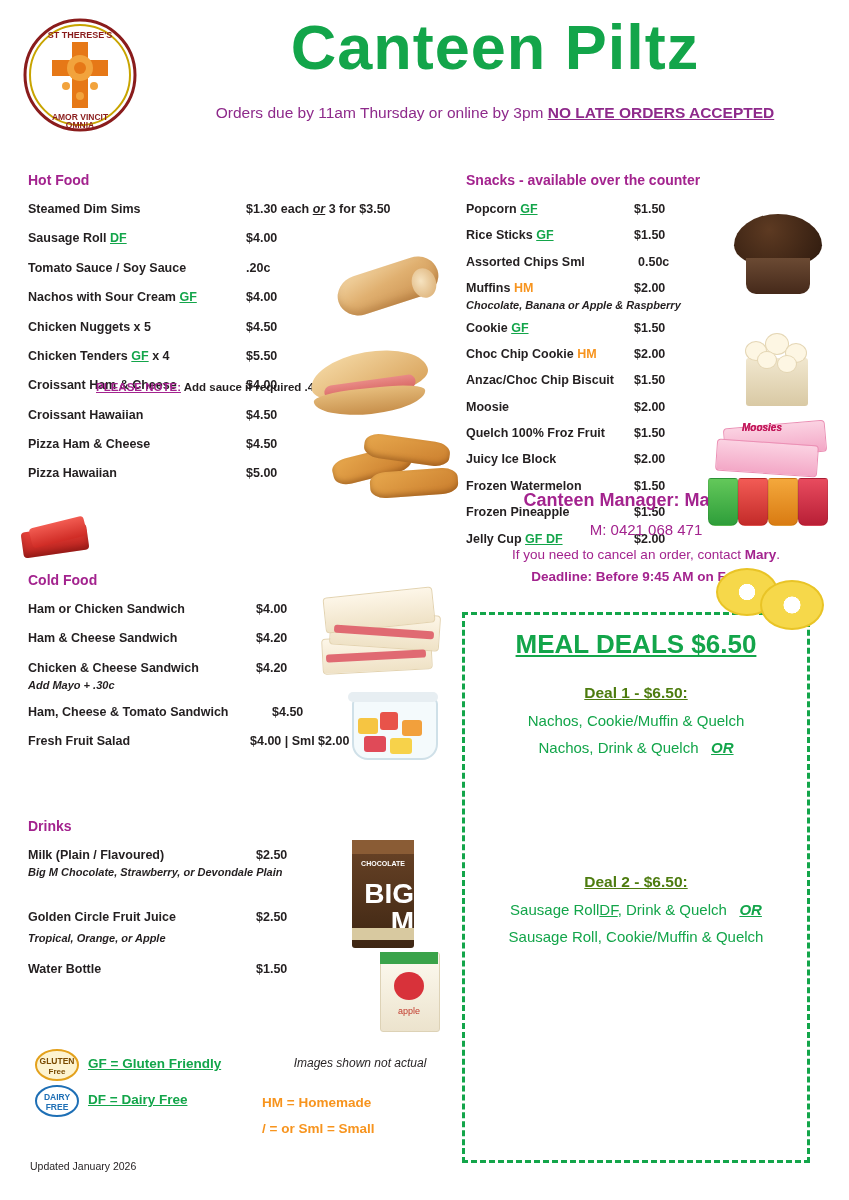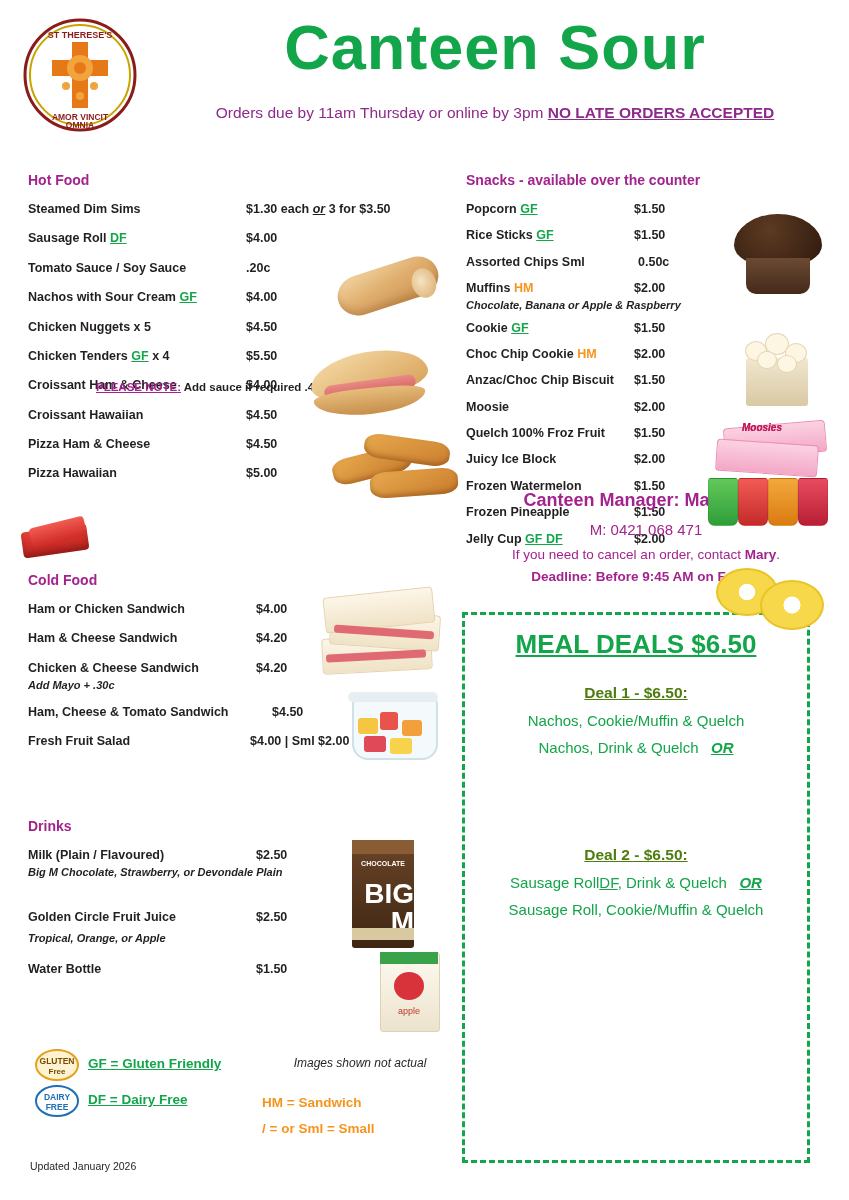--- a/index.html
+++ b/index.html
@@ -307,21 +307,21 @@
           <rect x="54" y="26" width="16" height="66" fill="#e67817"></rect>
           <rect x="34" y="44" width="56" height="16" fill="#e67817"></rect>
           <circle cx="62" cy="52" r="13" fill="#f2a33c"></circle>
           <circle cx="62" cy="52" r="6" fill="#e67817"></circle>
           <circle cx="48" cy="70" r="4" fill="#f2a33c"></circle>
           <circle cx="76" cy="70" r="4" fill="#f2a33c"></circle>
           <circle cx="62" cy="80" r="4" fill="#f2a33c"></circle>
         </g>
       </svg>
     </div>
-    <div class="title">Canteen Sour</div>
+    <div class="title">Canteen Piltz</div>
     <div class="subtitle">
       <span>Orders due by 11am Thursday or online by 3pm </span><span class="strong">NO LATE ORDERS ACCEPTED</span>
     </div>
   </div>
 
   <div class="colL">
 
     <div class="sect-title">Hot Food</div>
 
     <div class="hotfood">
@@ -501,21 +501,21 @@
   <div class="deals">
     <h2>MEAL DEALS $6.50</h2>
 
     <div class="deal-h">Deal 1 - $6.50:</div>
     <div class="deal-l">Nachos, Cookie/Muffin &amp; Quelch</div>
     <div class="deal-l">
       <span>Nachos, Drink &amp; Quelch</span>
       &nbsp;&nbsp;<span class="orw">OR</span>
     </div>
 
-    <div class="deal-h" style="margin-top:90px">Deal 2 - $6.50:</div>
+    <div class="deal-h" style="margin-top:117px">Deal 2 - $6.50:</div>
     <div class="deal-l">
       <span>Sausage Roll</span><span class="dfw">DF</span><span>, Drink &amp; Quelch</span>
       &nbsp;&nbsp;<span class="orw">OR</span>
     </div>
     <div class="deal-l">Sausage Roll, Cookie/Muffin &amp; Quelch</div>
 
   </div>
 
   <div class="img sroll">
     <div class="body"></div>
@@ -612,18 +612,18 @@
           <text x="23" y="16" font-size="8.5" font-weight="bold" fill="#1e6fb5" text-anchor="middle" font-family="Liberation Sans, sans-serif">DAIRY</text>
           <text x="23" y="26" font-size="8.5" font-weight="bold" fill="#1e6fb5" text-anchor="middle" font-family="Liberation Sans, sans-serif">FREE</text>
         </svg>
       </div>
       <div class="txt">DF = Dairy Free</div>
     </div>
   </div>
 
   <div class="imgnote">Images shown not  actual</div>
   <div class="hmnote">
-    <div>HM = Sandwich</div>
+    <div>HM = Homemade</div>
     <div>/ = or      Sml = Small</div>
   </div>
 
   <div class="updated">Updated January 2026</div>
 </div>
 
 </body></html>

